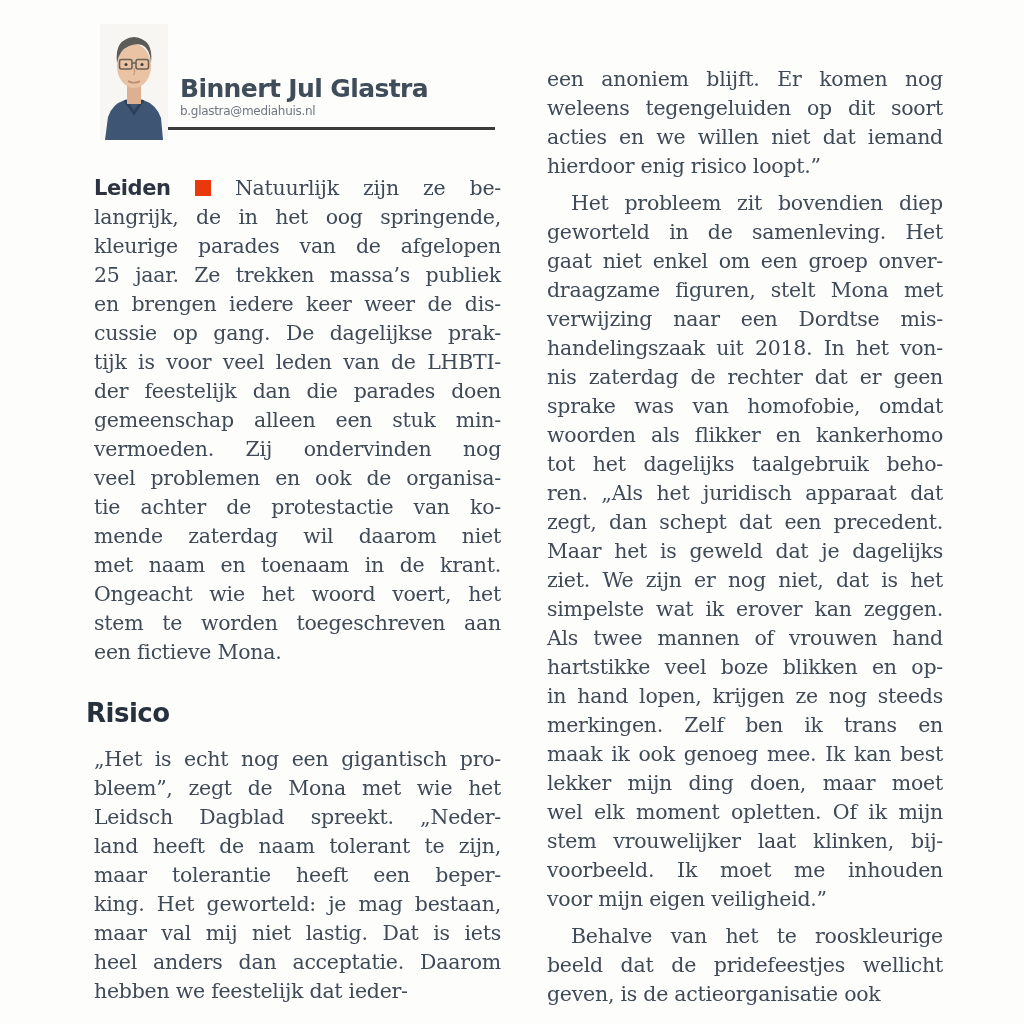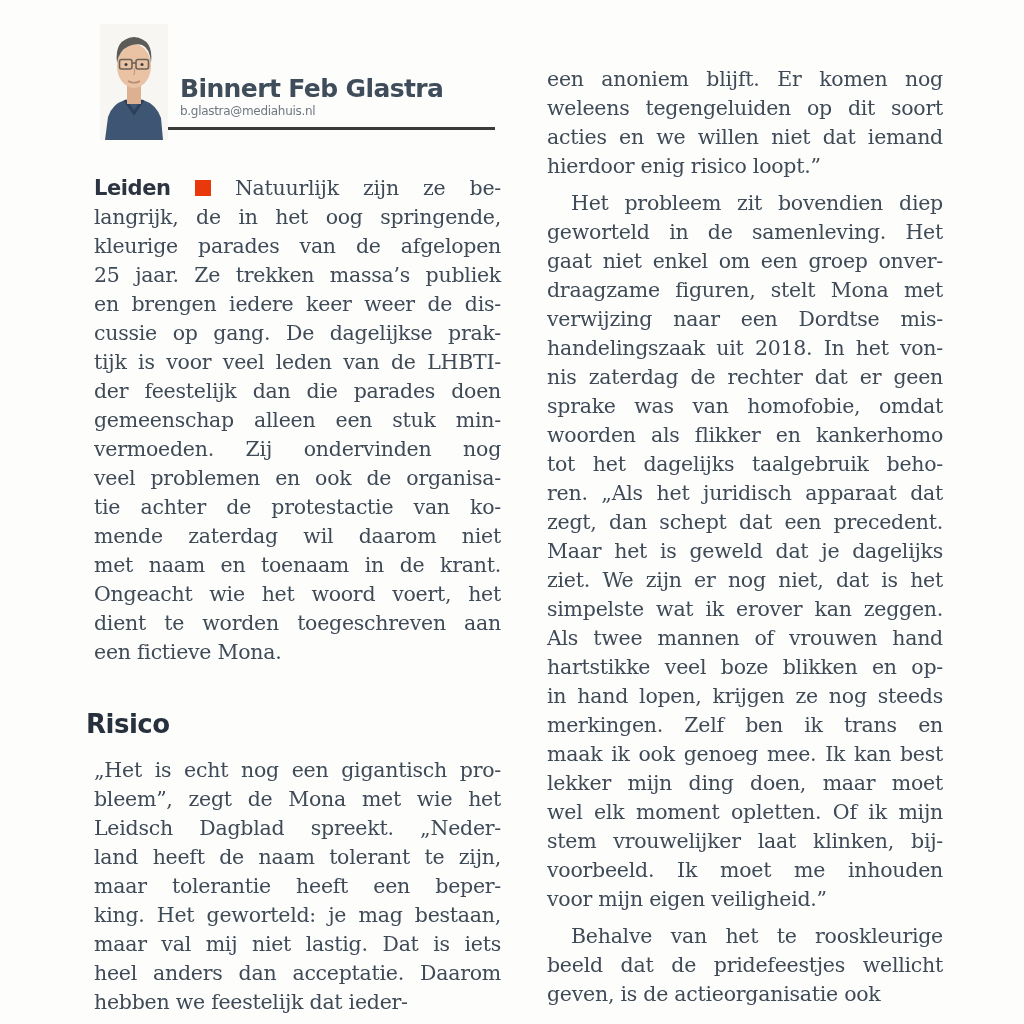--- a/index.html
+++ b/index.html
@@ -32,21 +32,21 @@
     text-align:justify;text-align-last:justify;-moz-text-align-last:justify;white-space:normal;}
   .tline.last{text-align-last:left;-moz-text-align-last:left;}
   .indent-first .tline:first-child{text-indent:24px;}
 
   .dateline{font-family:"DejaVu Sans",sans-serif;font-weight:bold;font-size:21px;
     letter-spacing:-0.4px;color:#2b3440;}
   .red-square{display:inline-block;width:16px;height:16px;background:var(--accent-red);
     vertical-align:-1px;}
 
   .section-heading{font-family:"DejaVu Sans",sans-serif;font-weight:bold;font-size:26px;
-    letter-spacing:-0.5px;color:var(--heading-text);margin-top:42px;margin-bottom:17px;line-height:30px;}
+    letter-spacing:-0.5px;color:var(--heading-text);margin-top:31px;margin-bottom:17px;line-height:30px;}
 
   .para{margin:8px;}
 </style>
 </head>
 <body>
 
 <div class="page">
 
   <div class="col col-left">
 
@@ -60,21 +60,21 @@
         <ellipse cx="34" cy="42" rx="17" ry="22" fill="#e9c3a4"></ellipse>
         <path d="M17 39 Q14 15 34 13 Q54 15 51 39 Q50 24 42 21 Q36 19 29 22 Q19 26 17 39 Z" fill="#5b5b57"></path>
         <rect x="19.5" y="35.5" width="12.5" height="9.5" rx="2" fill="none" stroke="#6b6257" stroke-width="1.6"></rect>
         <rect x="36" y="35.5" width="12.5" height="9.5" rx="2" fill="none" stroke="#6b6257" stroke-width="1.6"></rect>
         <line x1="32" y1="39" x2="36" y2="39" stroke="#6b6257" stroke-width="1.6"></line>
         <circle cx="26" cy="40.5" r="1.5" fill="#3a3a3a"></circle>
         <circle cx="42" cy="40.5" r="1.5" fill="#3a3a3a"></circle>
         <path d="M34 44 Q35.5 49 33.5 51" stroke="#c99c7e" fill="none" stroke-width="1.3"></path>
         <path d="M28 57 Q34 60.5 40 57" stroke="#b98a70" fill="none" stroke-width="1.6"></path>
       </svg>
-      <div class="byline-name">Binnert Feb Glastra</div>
+      <div class="byline-name">Binnert Jul Glastra</div>
       <div class="byline-email">b.glastra@mediahuis.nl</div>
     </div>
 
     <div class="para">
       <div class="tline">
         <span class="dateline">Leiden</span>
         <span class="red-square"></span>
         <span>Natuurlijk zijn ze be-</span>
       </div>
       <div>
@@ -85,21 +85,21 @@
           <div class="tline">cussie op gang. De dagelijkse prak-</div>
           <div class="tline">tijk is voor veel leden van de LHBTI-</div>
           <div class="tline">der feestelijk dan die parades doen</div>
           <div class="tline">gemeenschap alleen een stuk min-</div>
           <div class="tline">vermoeden. Zij ondervinden nog</div>
           <div class="tline">veel problemen en ook de organisa-</div>
           <div class="tline">tie achter de protestactie van ko-</div>
           <div class="tline">mende zaterdag wil daarom niet</div>
           <div class="tline">met naam en toenaam in de krant.</div>
           <div class="tline">Ongeacht wie het woord voert, het</div>
-          <div class="tline">dient te worden toegeschreven aan</div>
+          <div class="tline">stem te worden toegeschreven aan</div>
           <div class="tline last">een fictieve Mona.</div>
         </div>
     </div>
 
     <h2 class="section-heading">Risico</h2>
 
     <div class="para">
         <div class="tline">„Het is echt nog een gigantisch pro-</div>
         <div class="tline">bleem”, zegt de Mona met wie het</div>
         <div class="tline">Leidsch Dagblad spreekt. „Neder-</div>

